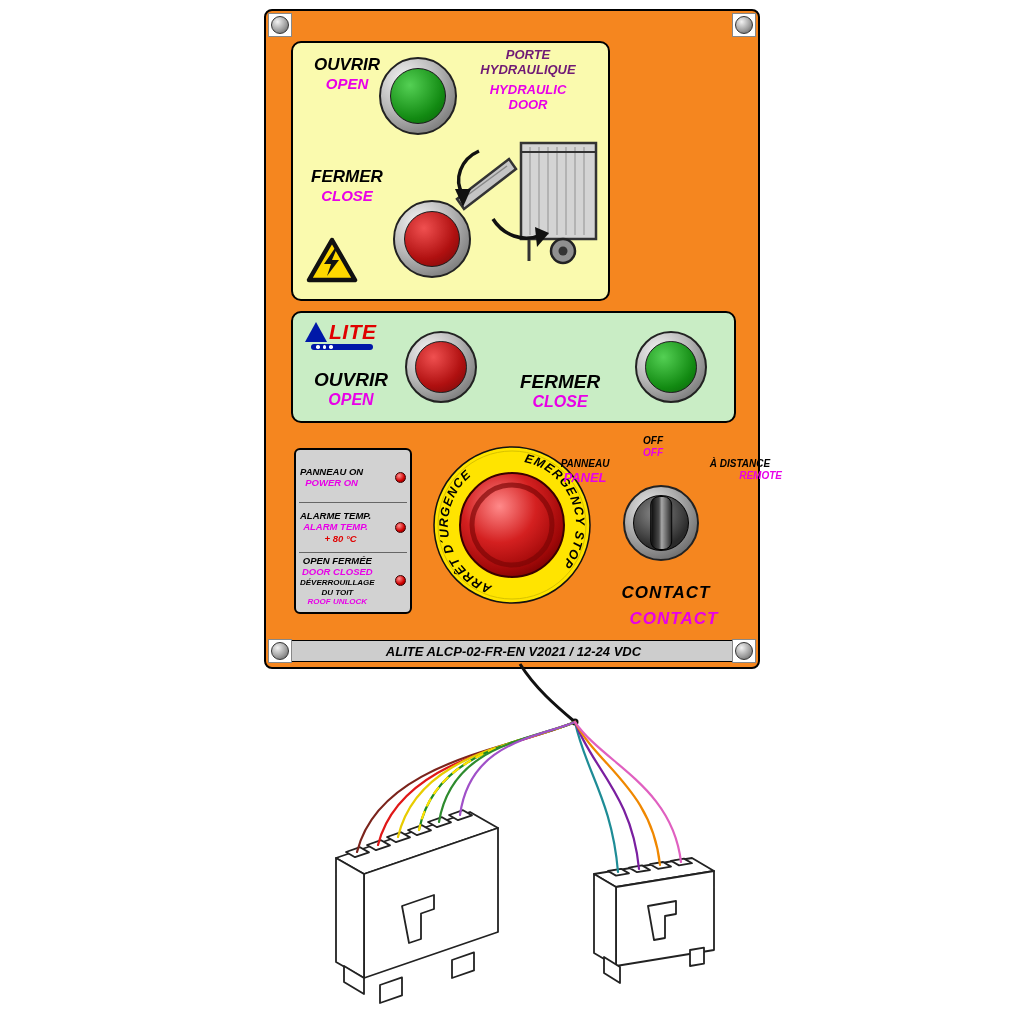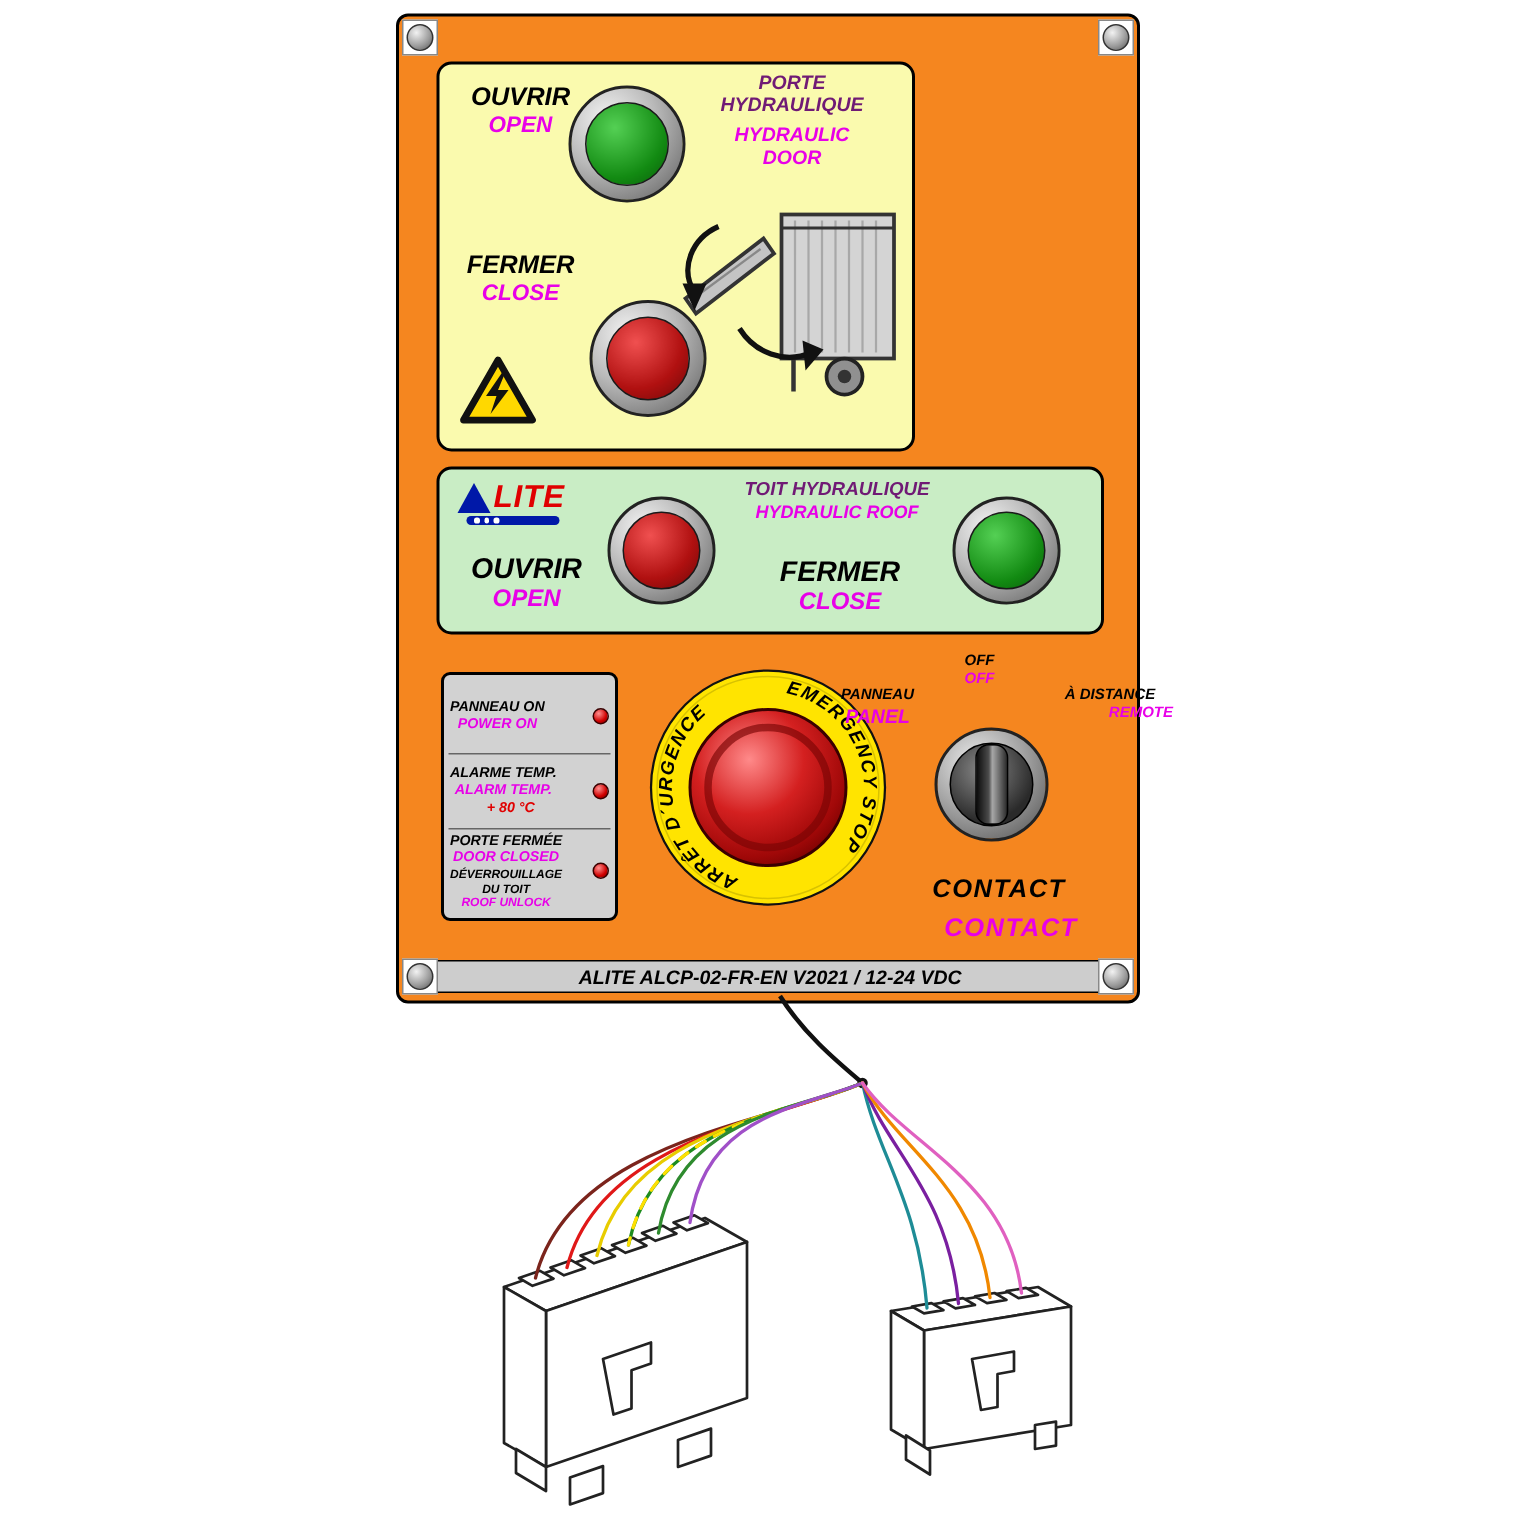--- a/index.html
+++ b/index.html
@@ -180,24 +180,20 @@
             <span class="dot"></span>
         </div>
       </div>
       <div class="txt" style="left:10px; top:56px; width:96px;">
         <div class="fr" style="font-size:19px;">OUVRIR</div>
         <div class="en" style="font-size:16px;">OPEN</div>
       </div>
       <div class="push-btn" style="left:112px; top:18px; width:72px; height:72px;">
         <div class="cap red"></div>
       </div>
-      <div class="txt" style="left:190px; top:6px; width:150px;">
-        <div class="navy" style="font-size:12.5px;">TOIT HYDRAULIQUE</div>
-        <div class="en" style="font-size:12px;">HYDRAULIC ROOF</div>
-      </div>
       <div class="txt" style="left:212px; top:58px; width:110px;">
         <div class="fr" style="font-size:19px;">FERMER</div>
         <div class="en" style="font-size:16px;">CLOSE</div>
       </div>
       <div class="push-btn" style="left:342px; top:18px; width:72px; height:72px;">
         <div class="cap green"></div>
       </div>
     </div>
 
     <div class="status-box">
@@ -213,21 +209,21 @@
         <div class="st-lines">
           <div class="st fr">ALARME TEMP.</div>
           <div class="st en">ALARM TEMP.</div>
           <div class="st redt" style="padding-left:10px;">+ 80 °C</div>
         </div>
         <span class="led"></span>
       </div>
       <div class="st-div"></div>
       <div class="st-group">
         <div class="st-lines">
-          <div class="st fr">PORTE FERMÉE</div>
+          <div class="st fr">OPEN FERMÉE</div>
           <div class="st en">DOOR CLOSED</div>
           <div class="st fr small">DÉVERROUILLAGE</div>
           <div class="st fr small">DU TOIT</div>
           <div class="st en small">ROOF UNLOCK</div>
         </div>
         <span class="led"></span>
       </div>
     </div>
 
     <svg class="estop-svg" width="180" height="180" viewBox="0 0 180 180">

